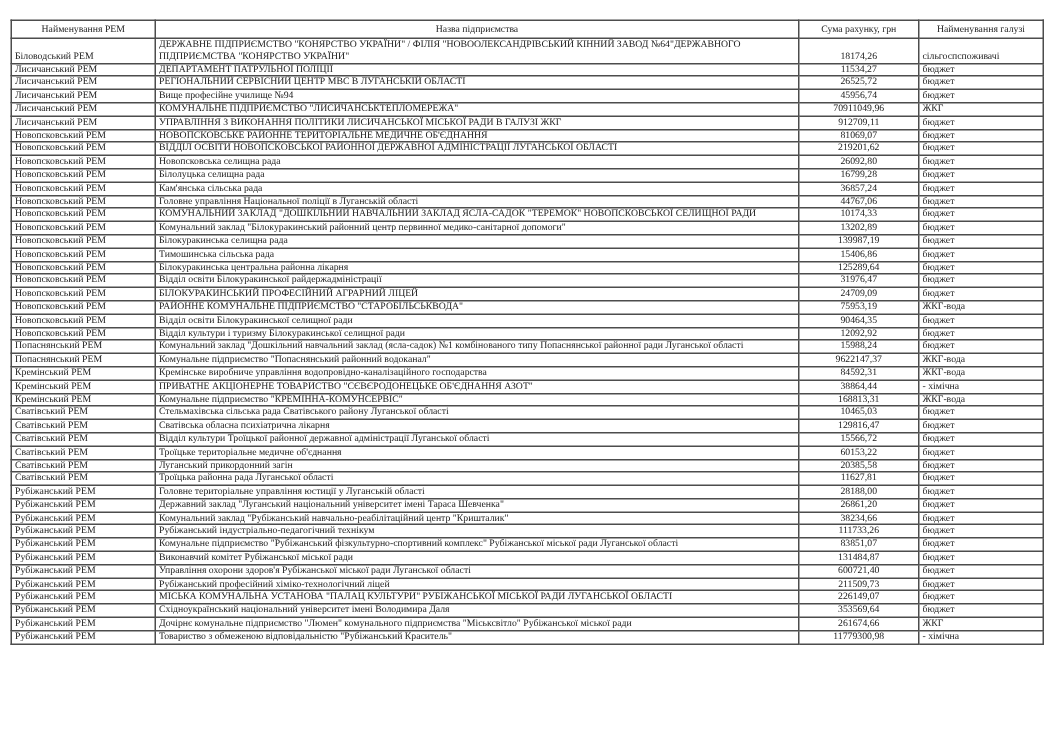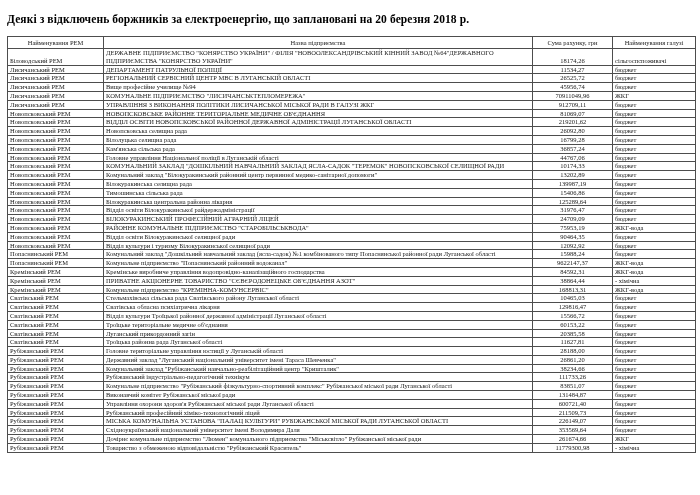--- a/index.html
+++ b/index.html
@@ -56,21 +56,20 @@
   }
   td.cell-rem      { text-align: left; }
   td.cell-name     { text-align: left; }
   td.cell-amount   { text-align: center; }
   td.cell-industry { text-align: left; }
 </style>
 </head>
 <body>
 
 <div class="page">
-  <div class="title">Деякі з відключень боржників за електроенергію, що заплановані на 20 березня 2018 р.</div>
   <table class="debtors">
     <colgroup>
       <col class="c-rem">
       <col class="c-name">
       <col class="c-amount">
       <col class="c-industry">
     </colgroup>
     <thead>
       <tr>
           <th>Найменування РЕМ</th>

